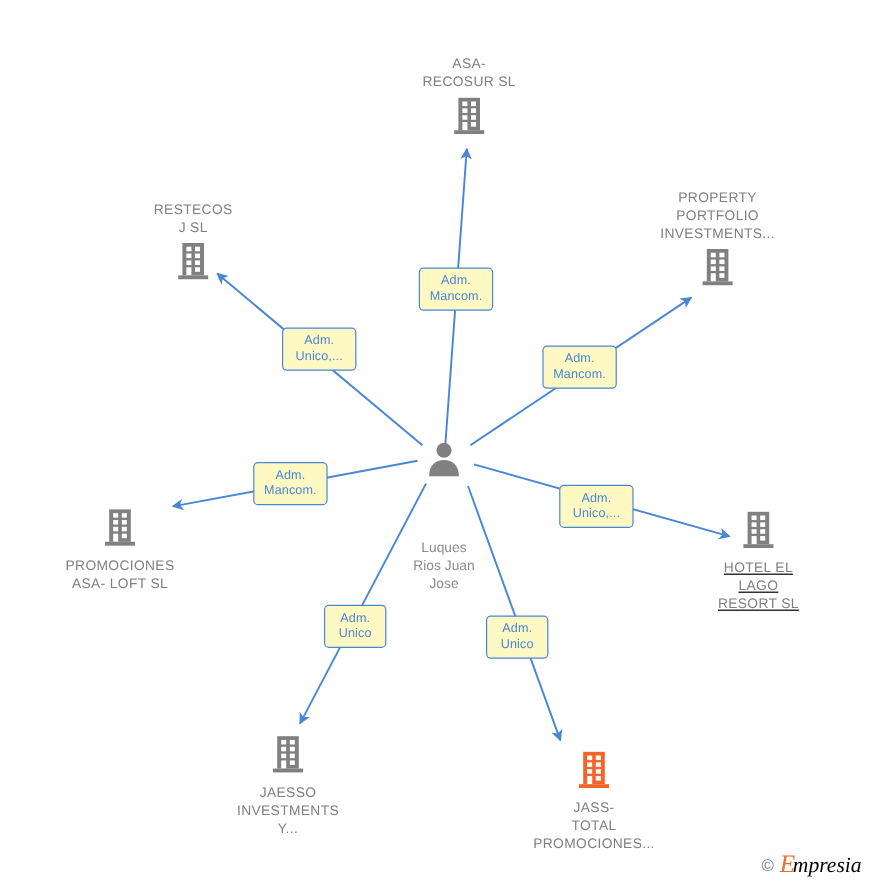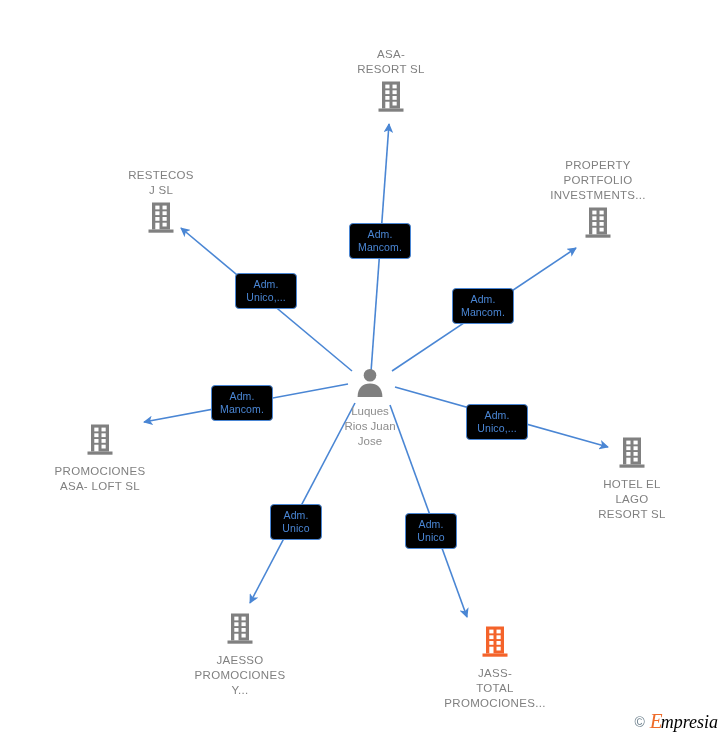--- a/index.html
+++ b/index.html
@@ -49,21 +49,21 @@
   .icon-company, .icon-person {
     display: block;
   }
   .node.label-above .node-label { margin-bottom: 3px; }
   .node.label-below .node-label { margin-top: 3px; }
 
   
   .edge-label {
     position: absolute;
     box-sizing: border-box;
-    background: #000000;
+    background: #fef9c3;
     border: 1.3px solid #4a86d4;
     border-radius: 4px;
     color: #4a86d4;
     font-size: 10.5px;
     line-height: 13px;
     text-align: center;
     padding: 4px 6px 5px 6px;
     white-space: pre-line;
     letter-spacing: .1px;
   }
@@ -112,35 +112,35 @@
       <line x1="371" y1="372" x2="389" y2="124"></line>
       <line x1="352" y1="371" x2="181" y2="228"></line>
       <line x1="392" y1="371" x2="576" y2="248"></line>
       <line x1="348" y1="384" x2="144" y2="422"></line>
       <line x1="395" y1="387" x2="608" y2="447"></line>
       <line x1="355" y1="403" x2="250" y2="603"></line>
       <line x1="390" y1="405" x2="467" y2="617"></line>
     </g>
   </svg>
 
-  <div class="node label-below" style="left:370px; top:367px;">
+  <div class="node label-below" style="left:370px; top:367px;gap:45px;">
     <span class="icon-person">
       <svg width="30" height="30" viewBox="0 0 30 30" xmlns="http://www.w3.org/2000/svg">
         <circle cx="15" cy="8.2" r="6.3" fill="#808080"></circle>
         <path d="M 2.6 30 C 2.6 20.6 7.9 16.4 15 16.4 C 22.1 16.4 27.4 20.6 27.4 30 Z" fill="#808080"></path>
       </svg>
     </span>
     <span class="node-label person">Luques
 Rios Juan
 Jose</span>
   </div>
 
   <div class="node label-above" style="left:391px; top:47px;">
     <span class="node-label">ASA-
-RESORT  SL</span>
+RECOSUR  SL</span>
     <span class="icon-company">
       <svg width="30" height="34" viewBox="0 0 30 34" xmlns="http://www.w3.org/2000/svg">
         <rect x="6" y="1.5" width="18" height="27" fill="#808080"></rect>
         <rect x="9.3" y="4.6" width="4.2" height="3.8" fill="#ffffff"></rect>
         <rect x="16.5" y="4.6" width="4.2" height="3.8" fill="#ffffff"></rect>
         <rect x="9.3" y="10.3" width="4.2" height="3.8" fill="#ffffff"></rect>
         <rect x="16.5" y="10.3" width="4.2" height="3.8" fill="#ffffff"></rect>
         <rect x="9.3" y="16" width="4.2" height="3.8" fill="#ffffff"></rect>
         <rect x="16.5" y="16" width="4.2" height="3.8" fill="#ffffff"></rect>
         <rect x="9.3" y="21.7" width="4.2" height="6.8" fill="#ffffff"></rect>
@@ -201,21 +201,21 @@
         <rect x="16.5" y="16" width="4.2" height="3.8" fill="#ffffff"></rect>
         <rect x="9.3" y="21.7" width="4.2" height="6.8" fill="#ffffff"></rect>
         <rect x="16.5" y="21.7" width="4.2" height="3.8" fill="#ffffff"></rect>
         <rect x="2.5" y="28.5" width="25" height="3.2" fill="#808080"></rect>
       </svg>
     </span>
     <span class="node-label">PROMOCIONES
 ASA- LOFT  SL</span>
   </div>
 
-  <div class="node label-below" style="left:632px; top:436px;">
+  <div class="node label-below" style="left:632px; top:425px;text-decoration:underline;">
     <span class="icon-company">
       <svg width="30" height="34" viewBox="0 0 30 34" xmlns="http://www.w3.org/2000/svg">
         <rect x="6" y="1.5" width="18" height="27" fill="#808080"></rect>
         <rect x="9.3" y="4.6" width="4.2" height="3.8" fill="#ffffff"></rect>
         <rect x="16.5" y="4.6" width="4.2" height="3.8" fill="#ffffff"></rect>
         <rect x="9.3" y="10.3" width="4.2" height="3.8" fill="#ffffff"></rect>
         <rect x="16.5" y="10.3" width="4.2" height="3.8" fill="#ffffff"></rect>
         <rect x="9.3" y="16" width="4.2" height="3.8" fill="#ffffff"></rect>
         <rect x="16.5" y="16" width="4.2" height="3.8" fill="#ffffff"></rect>
         <rect x="9.3" y="21.7" width="4.2" height="6.8" fill="#ffffff"></rect>
@@ -237,21 +237,21 @@
         <rect x="9.3" y="10.3" width="4.2" height="3.8" fill="#ffffff"></rect>
         <rect x="16.5" y="10.3" width="4.2" height="3.8" fill="#ffffff"></rect>
         <rect x="9.3" y="16" width="4.2" height="3.8" fill="#ffffff"></rect>
         <rect x="16.5" y="16" width="4.2" height="3.8" fill="#ffffff"></rect>
         <rect x="9.3" y="21.7" width="4.2" height="6.8" fill="#ffffff"></rect>
         <rect x="16.5" y="21.7" width="4.2" height="3.8" fill="#ffffff"></rect>
         <rect x="2.5" y="28.5" width="25" height="3.2" fill="#808080"></rect>
       </svg>
     </span>
     <span class="node-label">JAESSO
-PROMOCIONES
+INVESTMENTS
 Y...</span>
   </div>
 
   <div class="node label-below" style="left:495px; top:625px;">
     <span class="icon-company">
       <svg width="30" height="34" viewBox="0 0 30 34" xmlns="http://www.w3.org/2000/svg">
         <rect x="6" y="1.5" width="18" height="27" fill="#f4632a"></rect>
         <rect x="9.3" y="4.6" width="4.2" height="3.8" fill="#ffffff"></rect>
         <rect x="16.5" y="4.6" width="4.2" height="3.8" fill="#ffffff"></rect>
         <rect x="9.3" y="10.3" width="4.2" height="3.8" fill="#ffffff"></rect>

